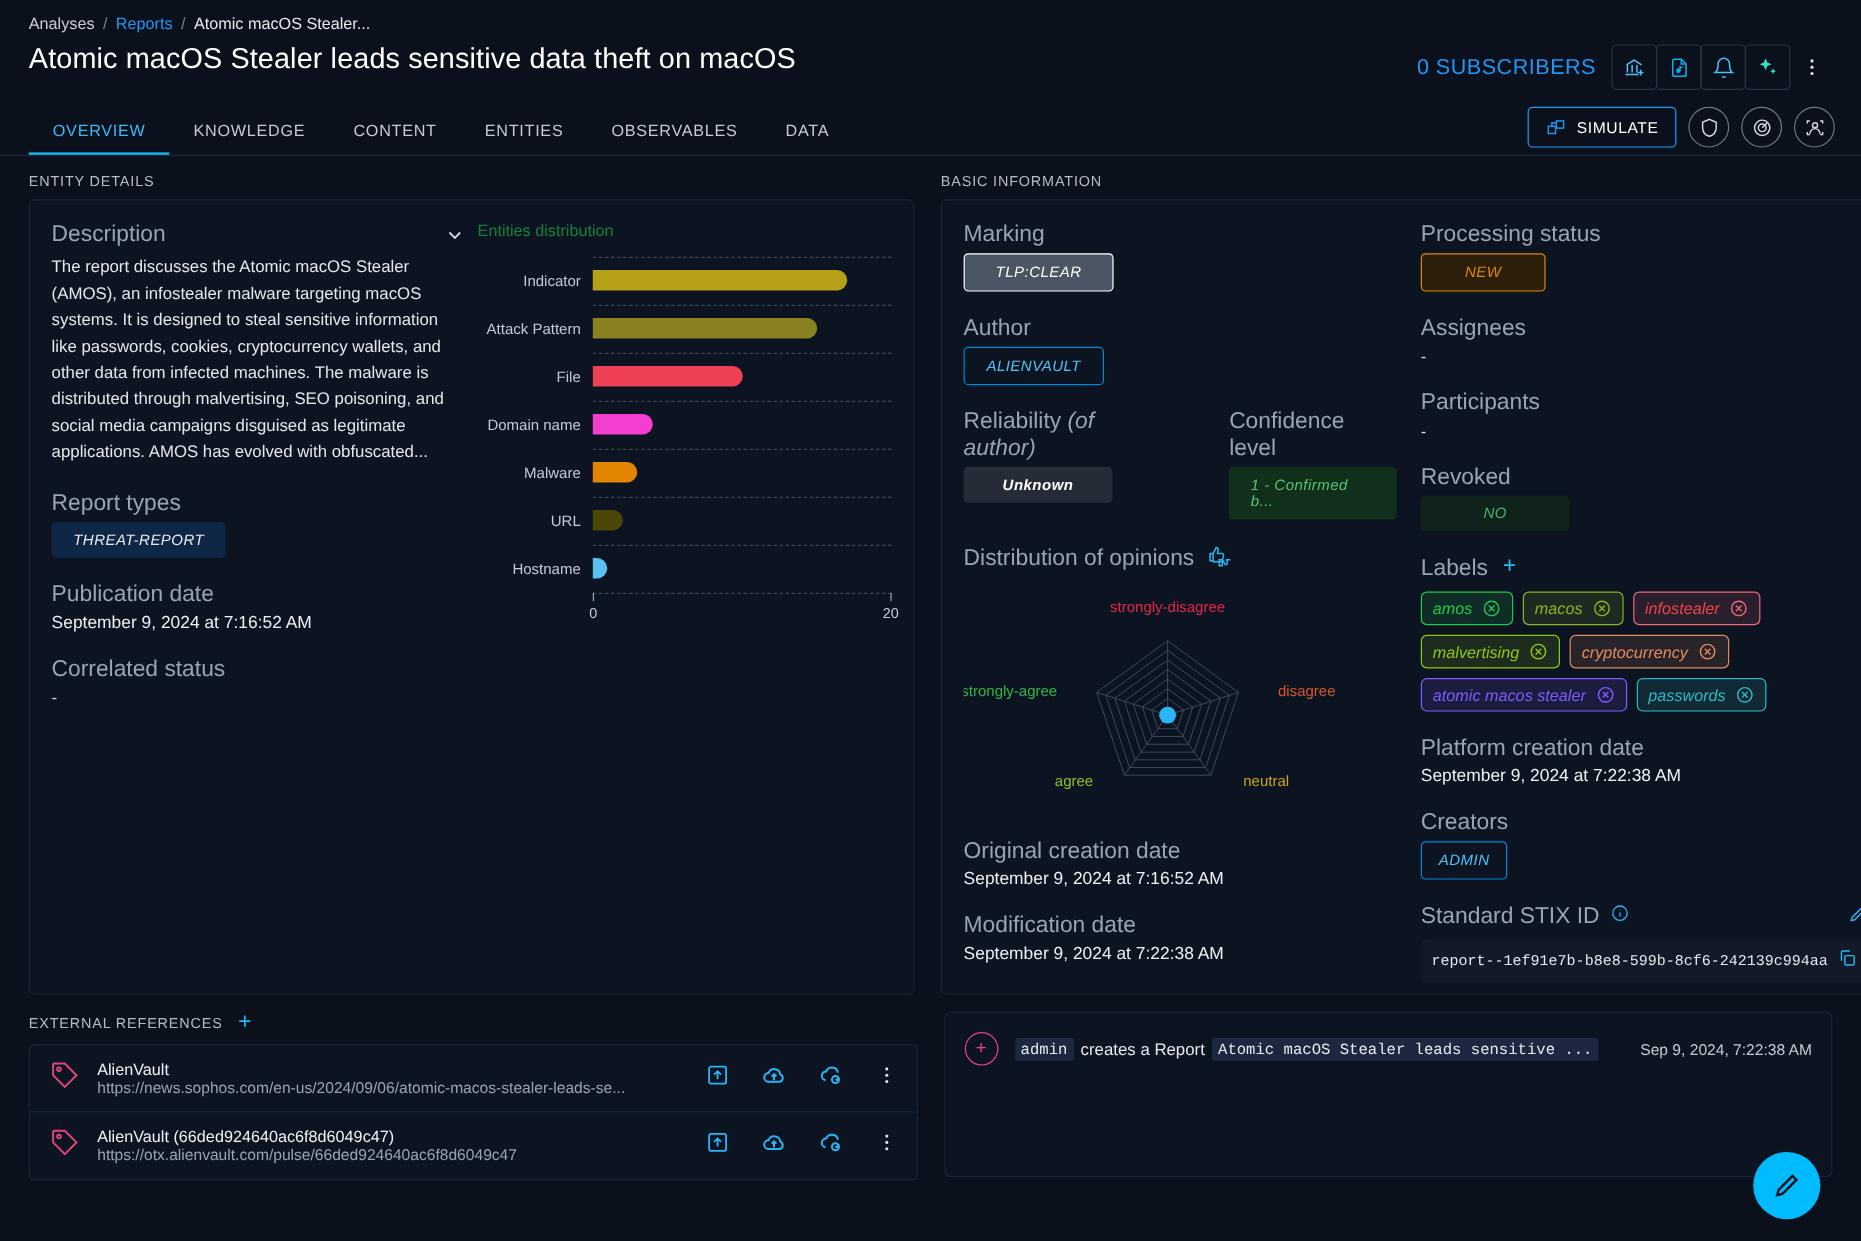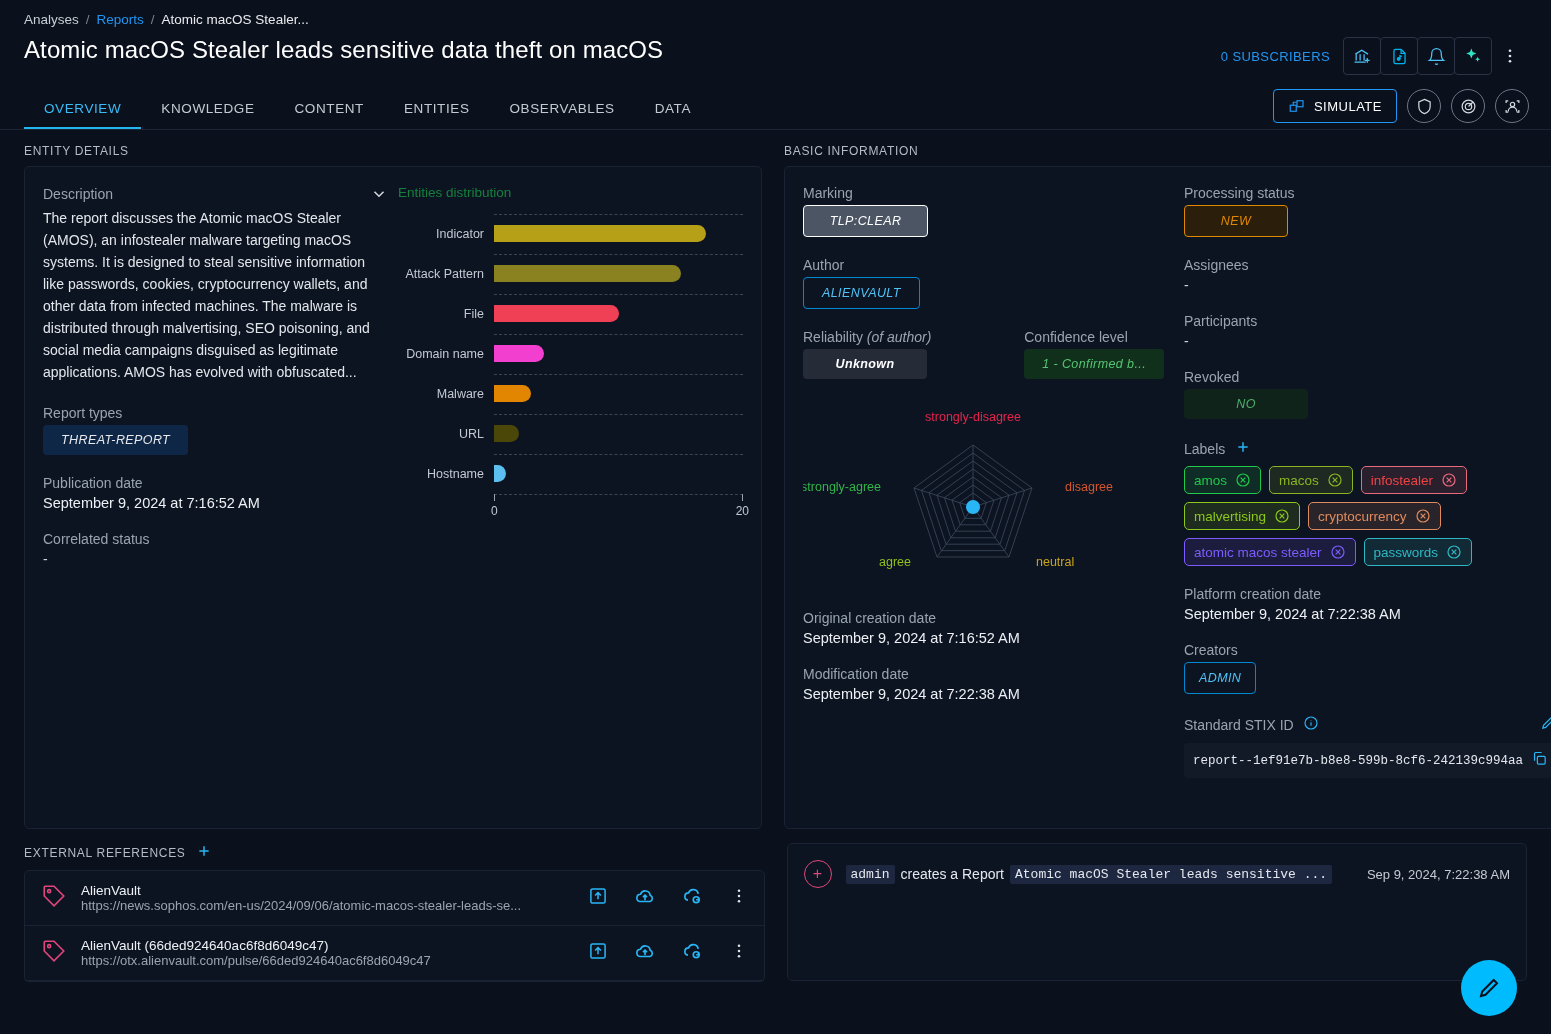--- a/index.html
+++ b/index.html
@@ -28,21 +28,21 @@
     display: flex; align-items: flex-start;
     padding: 8px 22px 0 24px;
   }
   .page-title {
     font-size: 24px; font-weight: 400; color: #fff;
     letter-spacing: 0.1px; line-height: 1.25;
     flex: 1;
   }
   .title-actions { display: flex; align-items: center; gap: 0px; margin-top: 2px;}
   .subscribers {
-    color: #2196f3; font-size: 13px; letter-spacing: .4px;
+    color: #2196f3; font-size: 18px; letter-spacing: .4px;
     margin-right: 14px; cursor: pointer;
   }
   .icon-btn {
     width: 38px; height: 38px; border-radius: 4px;
     display: flex; align-items: center; justify-content: center;
     border: 1px solid #2a3444; margin-left:-1px;
     cursor: pointer; background: transparent;
   }
   .icon-btn.noborder { border: none; }
   .icon-btn svg { display:block; }
@@ -90,21 +90,21 @@
     background: #0d1421;
     border: 1px solid #1a2333;
     border-radius: 5px;
   }
   .panel-main { height: 663px; padding: 18px 18px; display:flex; }
 
   
   .ed-left { width: 355px; padding-right: 10px; }
   .ed-right { flex: 1; }
   .field-label {
-    font-size: 14px; color: #9aa3b0; margin-bottom: 4px;
+    font-size: 19px; color: #9aa3b0; margin-bottom: 4px;
   }
   .field-label-row { display:flex; align-items:center; justify-content:space-between; }
   .desc-text {
     font-size: 14px; line-height: 22px; color: #e3e6eb;
     margin-bottom: 22px;
   }
   .chip {
     display: inline-flex; align-items:center; justify-content:center;
     font-size: 12.5px; letter-spacing:.4px;
     padding: 8px 18px; border-radius: 4px; font-style: italic;
@@ -154,21 +154,21 @@
   .chip-unknown { background: #262b38; color:#fff; font-weight:bold; min-width: 124px; }
   .chip-conf { background:#11301c; color:#55c472; min-width: 124px; }
   .chip-new { background:#2b1e0b; border:1px solid #e08800; color:#e08800; min-width:104px;}
   .chip-no { background:#10231a; color:#4fae6c; min-width:124px; }
   .chip-admin { background: transparent; border:1px solid #0288d1; color:#4fc3f7; padding:8px 14px;}
   .two-col { display:flex; gap: 48px; justify-content: space-between; }
 
   .radar-wrap { position: relative; height: 205px; margin-top: 10px; }
   .opinions-hdr { display:flex; align-items:center; gap:10px; }
 
-  .labels-row { display:flex; flex-wrap: wrap; gap: 8px; margin-top: 8px; max-width: 330px;}
+  .labels-row { display:flex; flex-wrap: wrap; gap: 8px; margin-top: 8px; max-width: 330px; font-style: italic;}
   .lbl {
     display:inline-flex; align-items:center; gap:8px;
     border-radius: 5px; padding: 5px 9px; font-size: 13.5px;
     border: 1px solid; cursor: pointer;
   }
   .lbl .x { width:16px; height:16px; }
 
   .stix-hdr { display:flex; align-items:center; justify-content:space-between; }
   .stix-box {
     margin-top: 8px; background:#121a28; border-radius:4px;
@@ -425,20 +425,29 @@
                   <i>(of author)</i>
                 </div>
                 <div class="chip chip-unknown">Unknown</div>
               </div>
               <div>
                 <div class="field-label">Confidence level</div>
                 <div class="chip chip-conf">1 - Confirmed b...</div>
               </div>
             </div>
 
+            <div class="opinions-hdr">
+              <span class="field-label" style="margin:0">Distribution of opinions</span>
+              <span>
+                <svg width="22" height="20" viewBox="0 0 26 22" fill="none" stroke="#29b6f6" stroke-width="1.5">
+                  <path d="M4 9h3v7H4zM7 9l3-6c1.2 0 2 .8 2 2l-.6 4H16c.9 0 1.5.8 1.3 1.7l-1.2 5c-.2.8-.9 1.3-1.7 1.3H7z"></path>
+                  <path d="M13 21h3v-6h-3zM16 15l3 5c1.2 0 2-.8 2-2l-.6-3h3.6"></path>
+                </svg>
+              </span>
+            </div>
 
             <div class="radar-wrap">
               <svg width="340" height="200" viewBox="0 0 340 200">
                 <g transform="translate(170,108)" stroke="#3e4a5e" fill="none" stroke-width="0.8">
                   <polygon points="0,-62 59,-19 36,50 -36,50 -59,-19"></polygon>
                   <polygon points="0,-54 51.5,-16.6 31.8,43.6 -31.8,43.6 -51.5,-16.6"></polygon>
                   <polygon points="0,-46 44,-14.2 27,37.2 -27,37.2 -44,-14.2"></polygon>
                   <polygon points="0,-38 36,-11.8 22.2,30.8 -22.2,30.8 -36,-11.8"></polygon>
                   <polygon points="0,-30 28.5,-9.3 17.5,24.2 -17.5,24.2 -28.5,-9.3"></polygon>
                   <polygon points="0,-22 21,-6.8 12.8,17.8 -12.8,17.8 -21,-6.8"></polygon>

